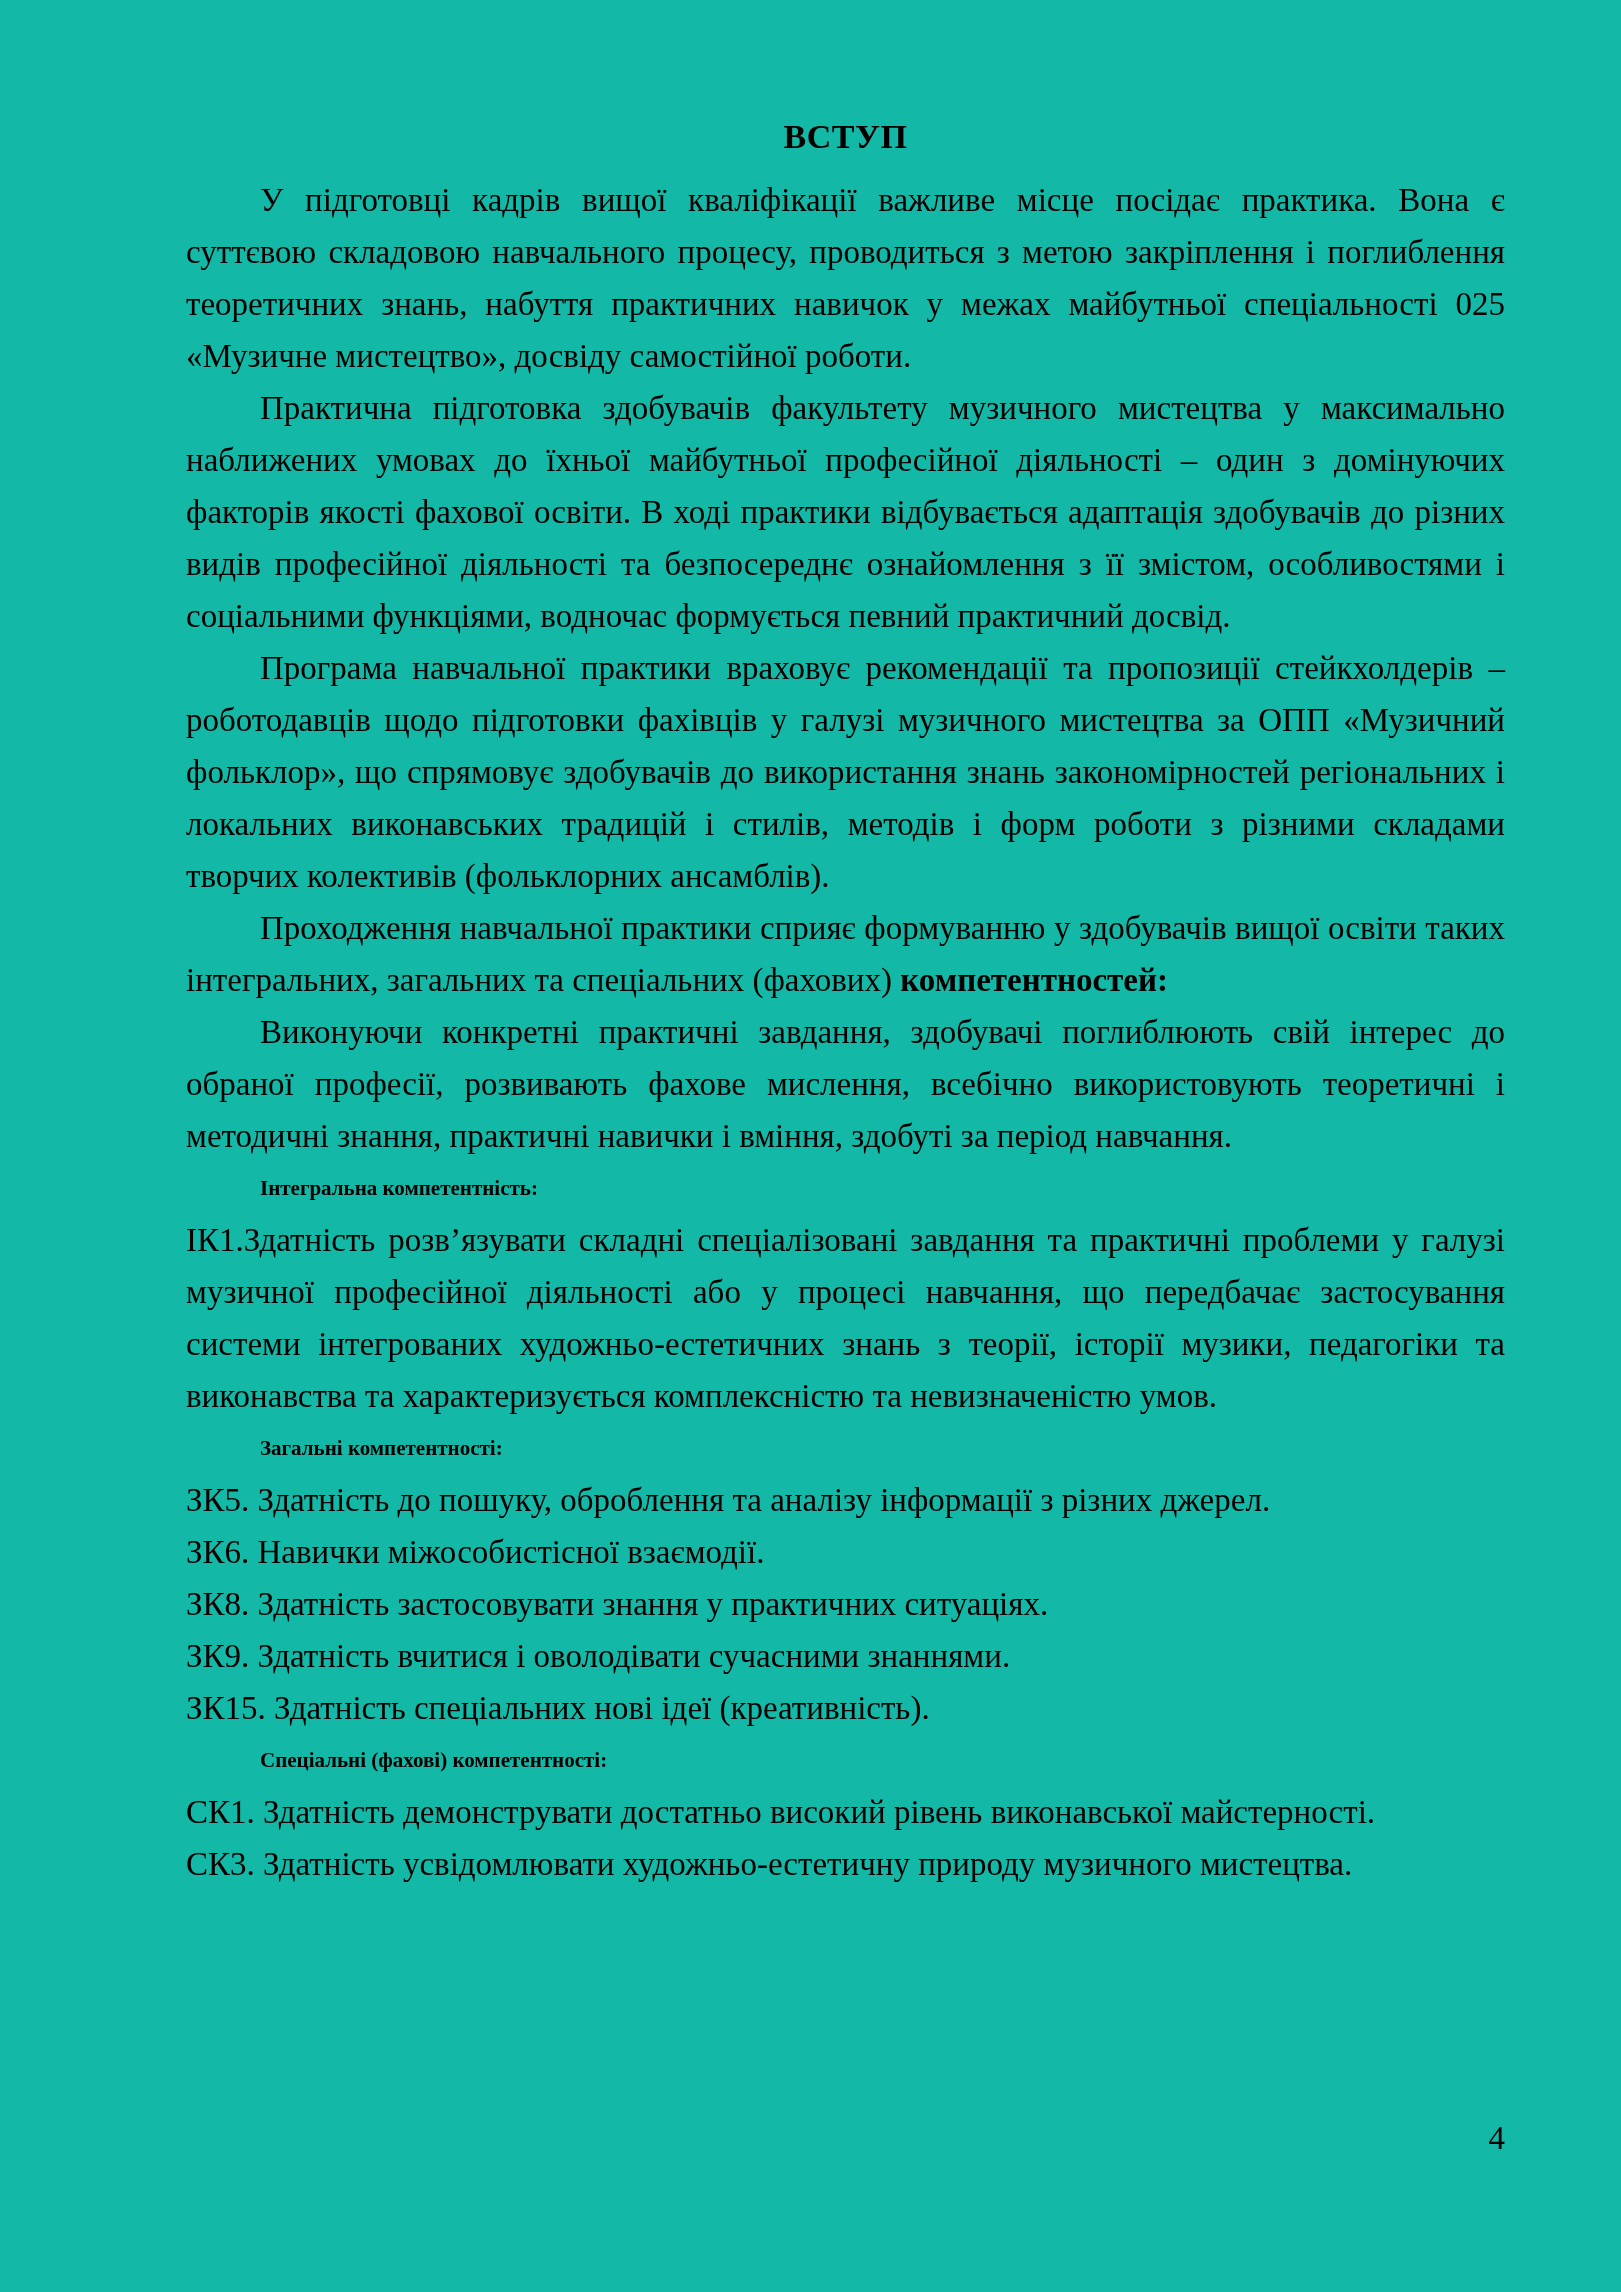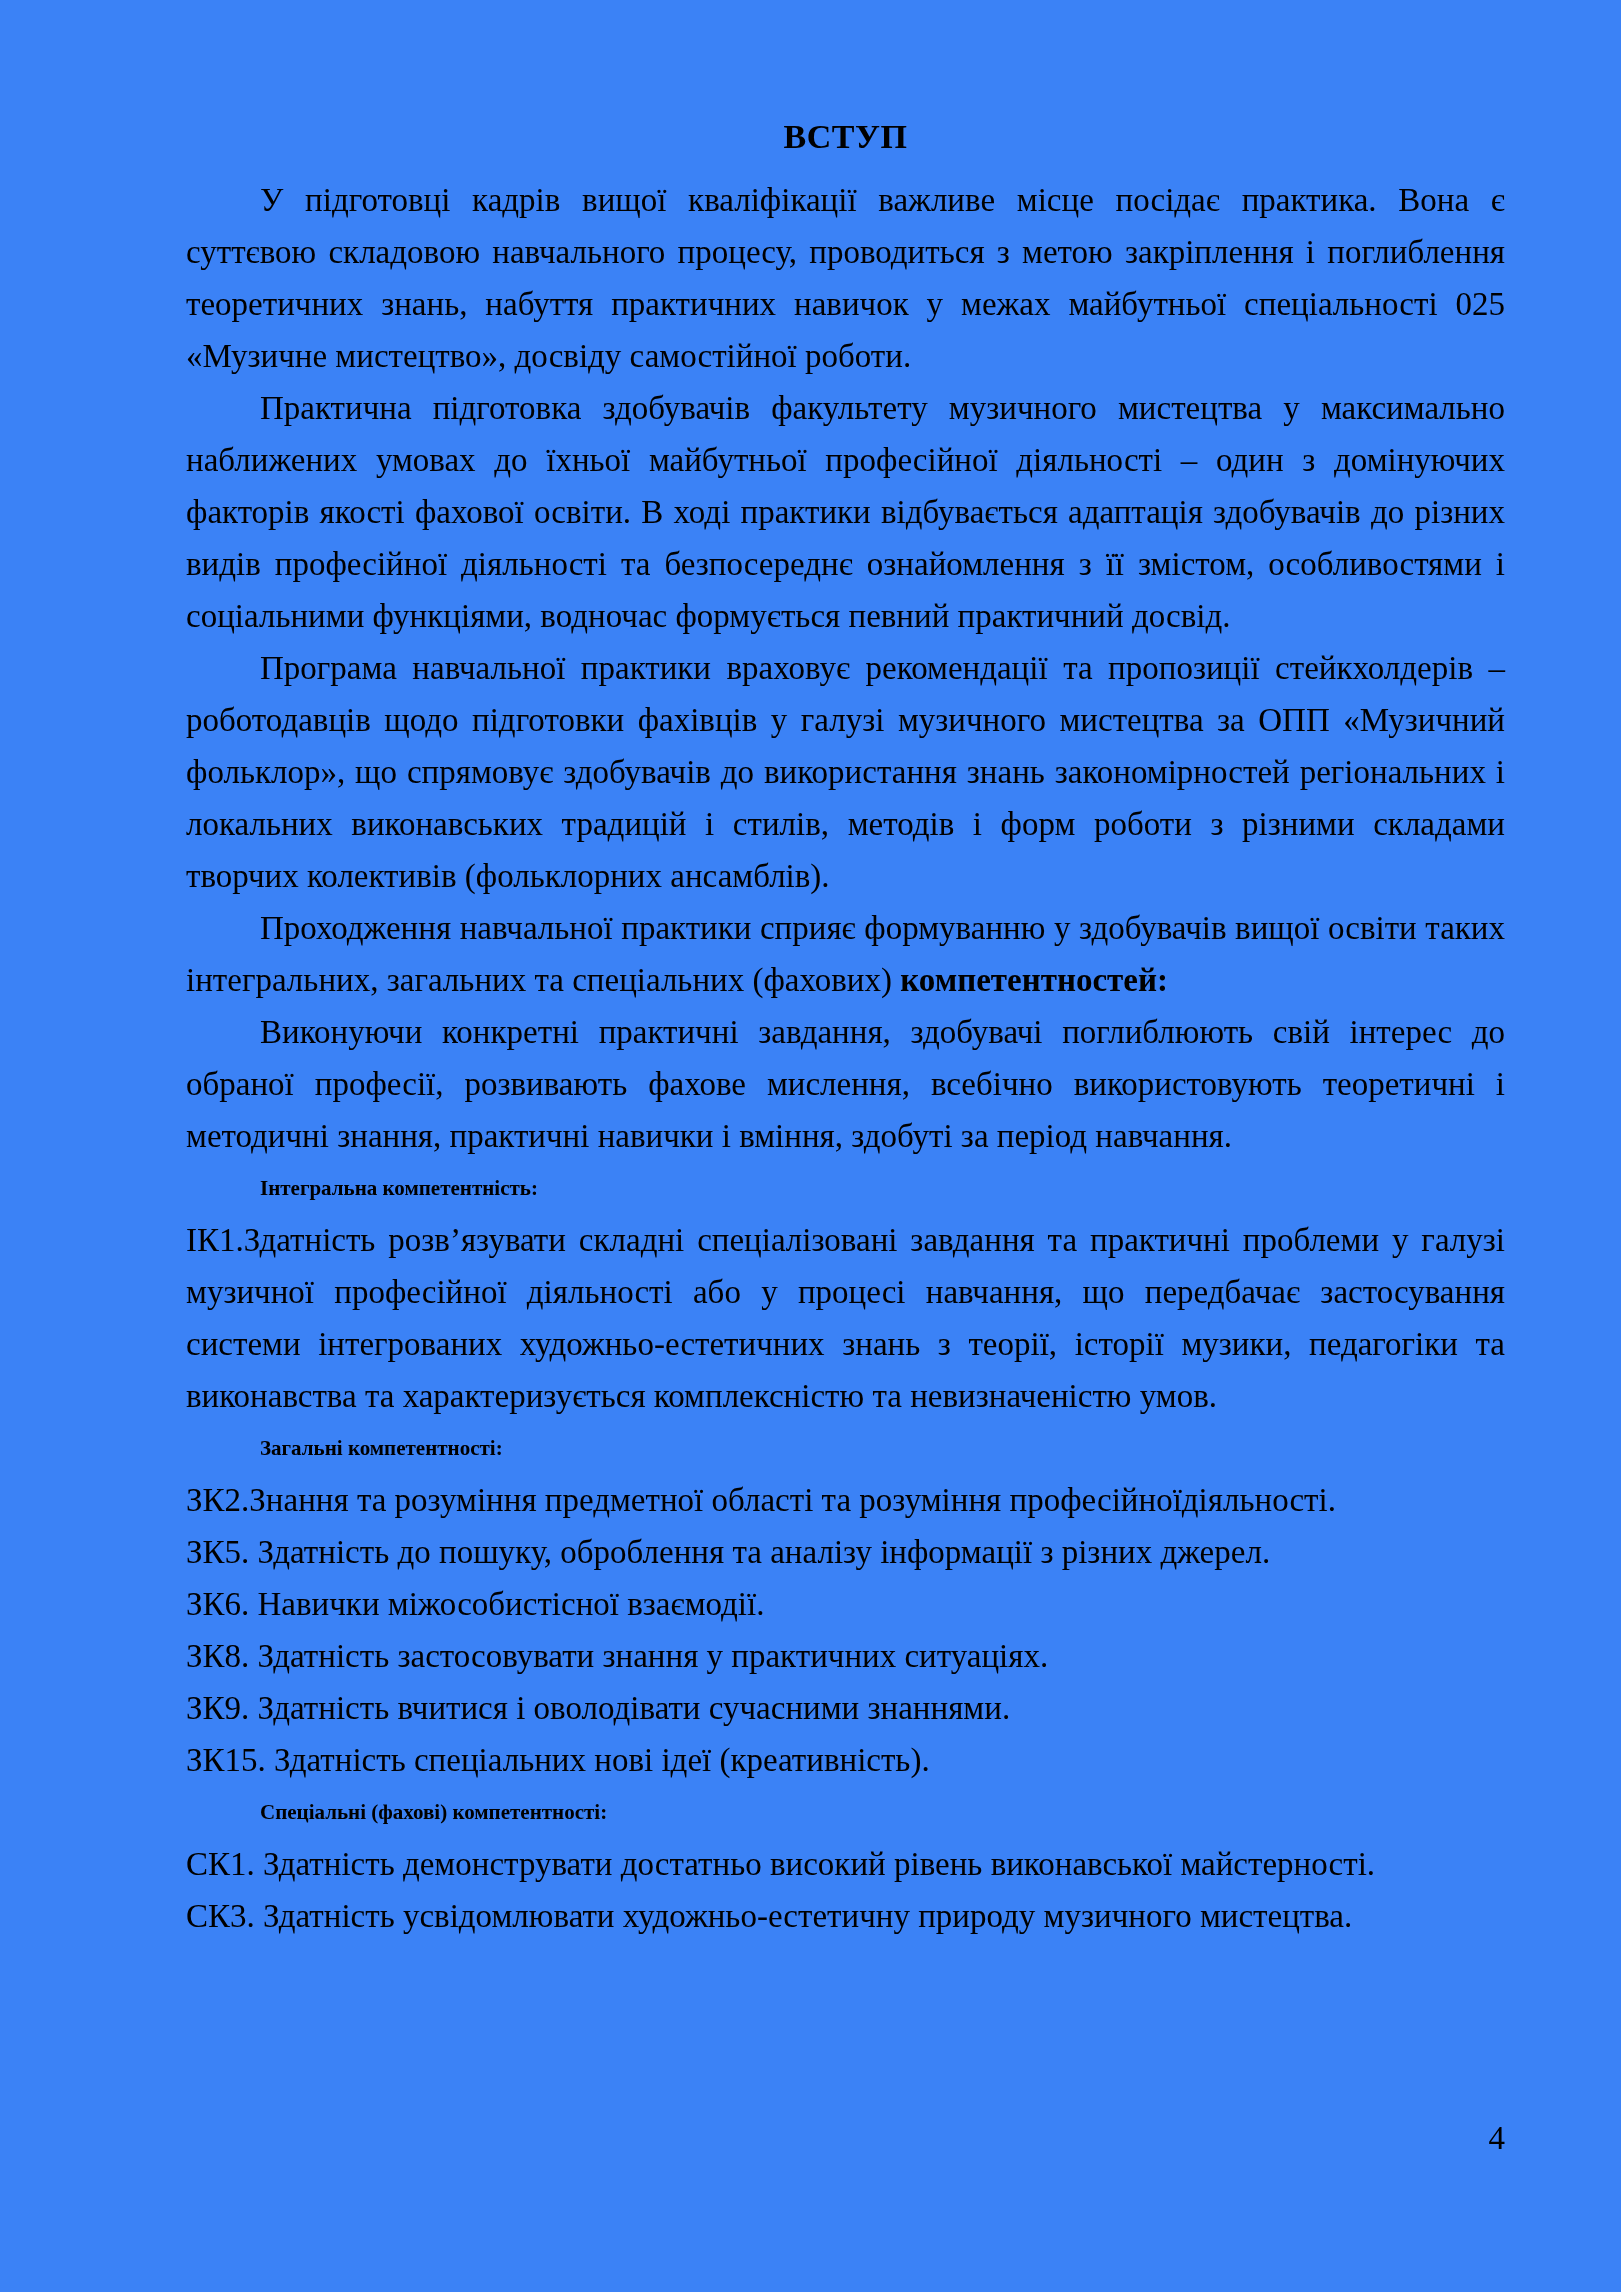--- a/index.html
+++ b/index.html
@@ -8,21 +8,21 @@
     background: #ffffff;
   }
   body {
     font-family: "Liberation Serif", "DejaVu Serif", serif;
     color: #000000;
   }
   .page {
     position: relative;
     width: 1621px;
     height: 2293px;
-    background: #3b82f6;
+    background: #14b8a6;
     box-sizing: border-box;
     overflow: hidden;
   }
   .content {
     position: absolute;
     left: 186px;
     top: 116px;
     width: 1319px;
   }
   .doc-title {
@@ -85,21 +85,20 @@
     <p class="para">Практична підготовка здобувачів факультету музичного мистецтва у максимально наближених умовах до їхньої майбутньої професійної діяльності – один з домінуючих факторів якості фахової освіти. В ході практики відбувається адаптація здобувачів до різних видів професійної діяльності та безпосереднє ознайомлення з її змістом, особливостями і соціальними функціями, водночас формується певний практичний досвід.</p>
     <p class="para">Програма навчальної практики враховує рекомендації та пропозиції стейкхолдерів – роботодавців щодо підготовки фахівців у галузі музичного мистецтва за ОПП «Музичний фольклор», що спрямовує здобувачів до використання знань закономірностей регіональних і локальних виконавських традицій і стилів, методів і форм роботи з різними складами творчих колективів (фольклорних ансамблів).</p>
     <p class="para"><span>Проходження навчальної практики сприяє формуванню у здобувачів вищої освіти  таких інтегральних, загальних та спеціальних (фахових) </span><span class="heading-inline">компетентностей:</span></p>
 
     <p class="para"> Виконуючи конкретні практичні завдання, здобувачі поглиблюють свій інтерес до обраної професії, розвивають фахове мислення, всебічно використовують теоретичні і методичні знання, практичні навички і вміння, здобуті за період навчання.</p>
 
     <p class="sub-head">Інтегральна компетентність:</p>
     <p class="item">ІК1.Здатність розв’язувати складні спеціалізовані завдання та практичні проблеми у галузі музичної професійної діяльності або у процесі навчання, що передбачає застосування системи інтегрованих художньо-естетичних знань з теорії, історії музики, педагогіки та виконавства та характеризується комплексністю та невизначеністю умов.</p>
 
     <p class="sub-head">Загальні компетентності:</p>
-    <p class="item">ЗК2.Знання та розуміння предметної області та розуміння професійноїдіяльності.</p>
     <p class="item flush">ЗК5. Здатність до пошуку, оброблення та аналізу інформації з різних джерел.</p>
     <p class="item flush">ЗК6. Навички міжособистісної взаємодії.</p>
     <p class="item flush">ЗК8. Здатність застосовувати знання у практичних ситуаціях.</p>
     <p class="item flush">ЗК9. Здатність вчитися і оволодівати сучасними знаннями.</p>
     <p class="item flush">ЗК15. Здатність спеціальних нові ідеї (креативність).</p>
 
     <p class="sub-head">Спеціальні (фахові) компетентності:</p>
     <p class="item">СК1. Здатність демонструвати достатньо високий рівень виконавської майстерності.</p>
     <p class="item">СК3. Здатність усвідомлювати художньо-естетичну природу музичного мистецтва.</p>
 

